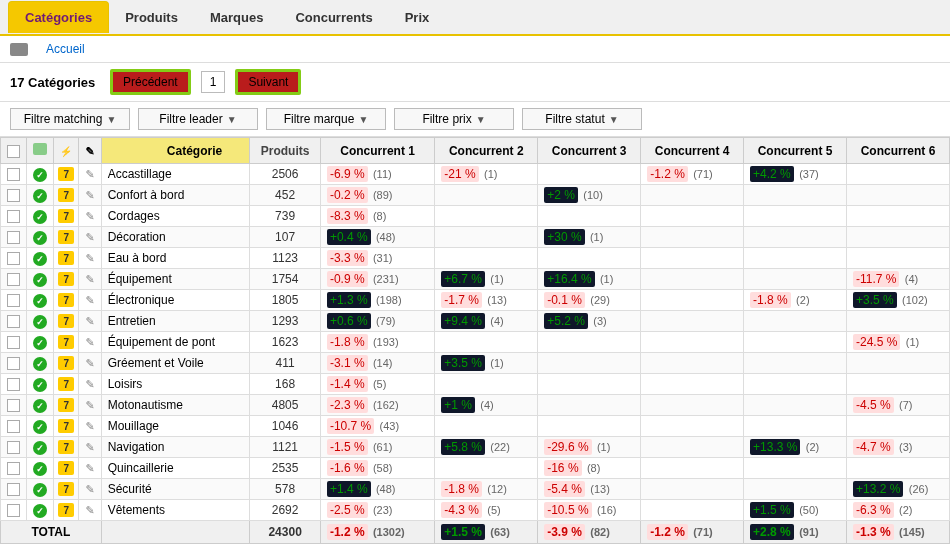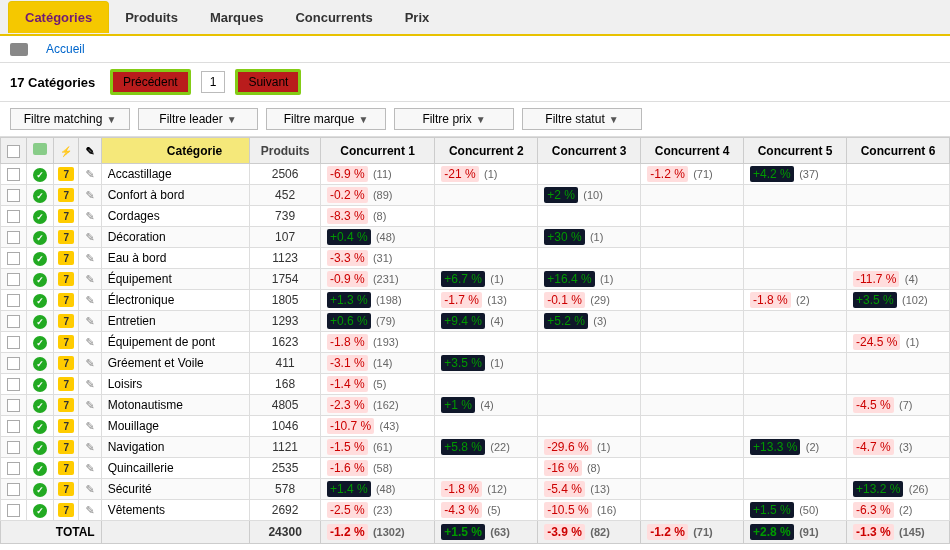--- a/index.html
+++ b/index.html
@@ -358,21 +358,21 @@
     <td><span class="neg">-2.5 %</span> <span class="small-num">(23)</span></td>
     <td><span class="neg">-4.3 %</span> <span class="small-num">(5)</span></td>
     <td><span class="neg">-10.5 %</span> <span class="small-num">(16)</span></td>
     <td></td>
     <td><span class="pos">+1.5 %</span> <span class="small-num">(50)</span></td>
     <td><span class="neg">-6.3 %</span> <span class="small-num">(2)</span></td>
   </tr>
       </tbody>
     <tfoot>
       <tr>
-        <td colspan="4" style="text-align:right;">TOTAL</td>
+        <td colspan="4" style="text-align:center;">TOTAL</td>
         <td></td>
         <td class="number">24300</td>
         <td><span id="total-c1-val"><span class="neg">-1.2 %</span></span> <span class="small-num" id="total-c1-n">(1302)</span></td>
         <td><span id="total-c2-val"><span class="pos">+1.5 %</span></span> <span class="small-num" id="total-c2-n">(63)</span></td>
         <td><span id="total-c3-val"><span class="neg">-3.9 %</span></span> <span class="small-num" id="total-c3-n">(82)</span></td>
         <td><span id="total-c4-val"><span class="neg">-1.2 %</span></span> <span class="small-num" id="total-c4-n">(71)</span></td>
         <td><span id="total-c5-val"><span class="pos">+2.8 %</span></span> <span class="small-num" id="total-c5-n">(91)</span></td>
         <td><span id="total-c6-val"><span class="neg">-1.3 %</span></span> <span class="small-num" id="total-c6-n">(145)</span></td>
       </tr>
     </tfoot>

